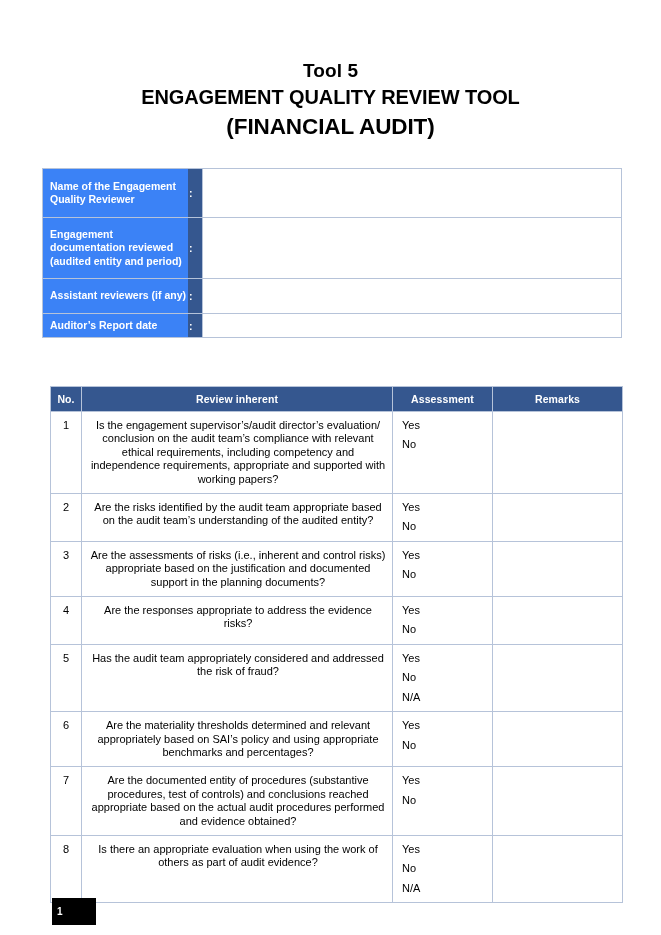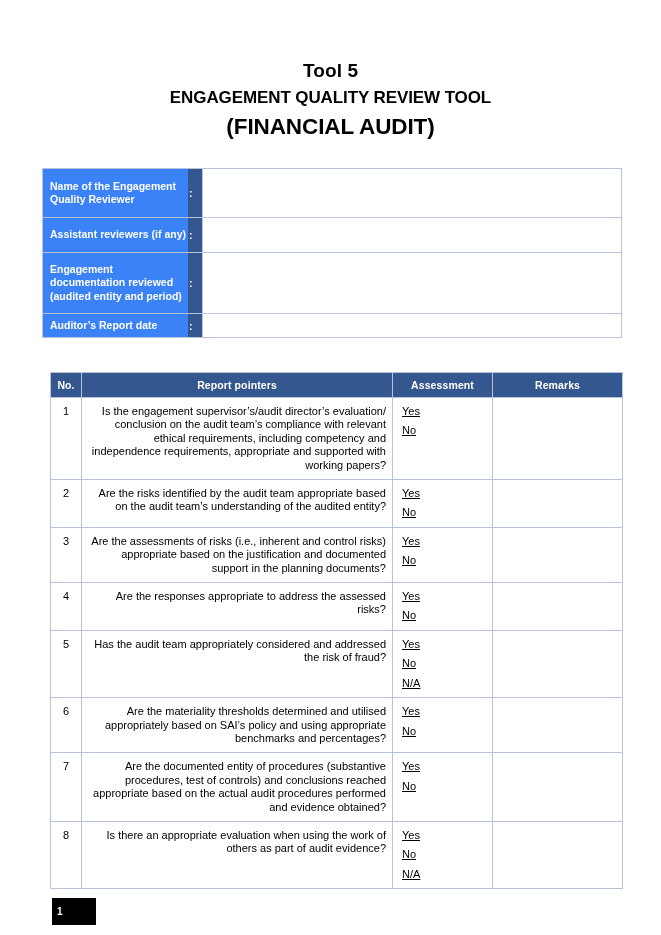--- a/index.html
+++ b/index.html
@@ -33,21 +33,21 @@
     width: 581px;
     text-align: center;
   }
   .title-line-1 {
     font-size: 19px;
     font-weight: bold;
     line-height: 25px;
     letter-spacing: 0.1px;
   }
   .title-line-2 {
-    font-size: 17px;
+    font-size: 20px;
     font-weight: bold;
     line-height: 29px;
     letter-spacing: -0.1px;
     white-space: nowrap;
   }
   .title-line-3 {
     font-size: 22.5px;
     font-weight: bold;
     line-height: 29px;
     letter-spacing: -0.1px;
@@ -90,21 +90,21 @@
   .info-value {
     background: #ffffff;
     padding: 4px 6px !important;
     font-size: 11px;
   }
 
   
   .review-table {
     position: absolute;
     left: 50px;
-    top: 372px;
+    top: 386px;
     width: 572px;
     border-collapse: collapse;
     table-layout: fixed;
   }
   .review-table th,
   .review-table td {
     border: 1px solid #b6c3d9;
     vertical-align: top;
   }
   .review-table thead th {
@@ -126,27 +126,26 @@
   .cell-no {
     text-align: center;
     font-size: 11px;
     padding: 7px 2px 6px 2px;
     line-height: 13px;
   }
   .cell-pointer {
     font-size: 11px;
     line-height: 13.4px;
     padding: 7px 6px 7px 8px;
-    text-align: right;
+    text-align: center;
   }
   .cell-assess {
     font-size: 11px;
     line-height: 13.4px;
     padding: 7px 6px 7px 9px;
-    text-decoration: underline;
   }
   .cell-assess .opt {
     display: block;
     margin-bottom: 6px;
   }
   .cell-assess .opt:last-child { margin-bottom: 0; }
   .cell-remarks {
     background: #ffffff;
     padding: 7px 6px;
     font-size: 11px;
@@ -181,48 +180,48 @@
   </div>
 
   <table class="info-table">
     <tbody>
         <tr>
           <td class="info-label">Name of the Engagement Quality Reviewer</td>
           <td class="info-colon">:</td>
           <td class="info-value" style="height: 40px;"></td>
         </tr>
         <tr>
+          <td class="info-label">Engagement documentation reviewed (audited entity and period)</td>
+          <td class="info-colon">:</td>
+          <td class="info-value" style="height: 52px;"></td>
+        </tr>
+        <tr>
           <td class="info-label">Assistant reviewers (if any)</td>
           <td class="info-colon">:</td>
           <td class="info-value" style="height: 26px;"></td>
-        </tr>
-        <tr>
-          <td class="info-label">Engagement documentation reviewed (audited entity and period)</td>
-          <td class="info-colon">:</td>
-          <td class="info-value" style="height: 52px;"></td>
         </tr>
         <tr>
           <td class="info-label">Auditor’s Report date</td>
           <td class="info-colon">:</td>
           <td class="info-value" style="height: 15px;"></td>
         </tr>
       </tbody>
   </table>
 
   <table class="review-table">
     <colgroup>
       <col class="col-no">
       <col class="col-pointer">
       <col class="col-assess">
       <col class="col-remarks">
     </colgroup>
     <thead>
       <tr>
           <th>No.</th>
-          <th>Report pointers</th>
+          <th>Review inherent</th>
           <th>Assessment</th>
           <th>Remarks</th>
         </tr>
     </thead>
     <tbody>
         <tr>
           <td class="cell-no">1</td>
           <td class="cell-pointer">Is the engagement supervisor’s/audit director’s evaluation/ conclusion on the audit team’s compliance with relevant ethical requirements, including competency and independence requirements, appropriate and supported with working papers?</td>
           <td class="cell-assess">
             <span class="opt">Yes</span>
@@ -243,40 +242,40 @@
           <td class="cell-no">3</td>
           <td class="cell-pointer">Are the assessments of risks (i.e., inherent and control risks) appropriate based on the justification and documented support in the planning documents?</td>
           <td class="cell-assess">
             <span class="opt">Yes</span>
             <span class="opt">No</span>
           </td>
           <td class="cell-remarks"></td>
         </tr>
         <tr>
           <td class="cell-no">4</td>
-          <td class="cell-pointer">Are the responses appropriate to address the assessed risks?</td>
+          <td class="cell-pointer">Are the responses appropriate to address the evidence risks?</td>
           <td class="cell-assess">
             <span class="opt">Yes</span>
             <span class="opt">No</span>
           </td>
           <td class="cell-remarks"></td>
         </tr>
         <tr>
           <td class="cell-no">5</td>
           <td class="cell-pointer">Has the audit team appropriately considered and addressed the risk of fraud?</td>
           <td class="cell-assess">
             <span class="opt">Yes</span>
             <span class="opt">No</span>
             <span class="opt">N/A</span>
           </td>
           <td class="cell-remarks"></td>
         </tr>
         <tr>
           <td class="cell-no">6</td>
-          <td class="cell-pointer">Are the materiality thresholds determined and utilised appropriately based on SAI’s policy and using appropriate benchmarks and percentages?</td>
+          <td class="cell-pointer">Are the materiality thresholds determined and relevant appropriately based on SAI’s policy and using appropriate benchmarks and percentages?</td>
           <td class="cell-assess">
             <span class="opt">Yes</span>
             <span class="opt">No</span>
           </td>
           <td class="cell-remarks"></td>
         </tr>
         <tr>
           <td class="cell-no">7</td>
           <td class="cell-pointer">Are the documented entity of procedures (substantive procedures, test of controls) and conclusions reached appropriate based on the actual audit procedures performed and evidence obtained?</td>
           <td class="cell-assess">

